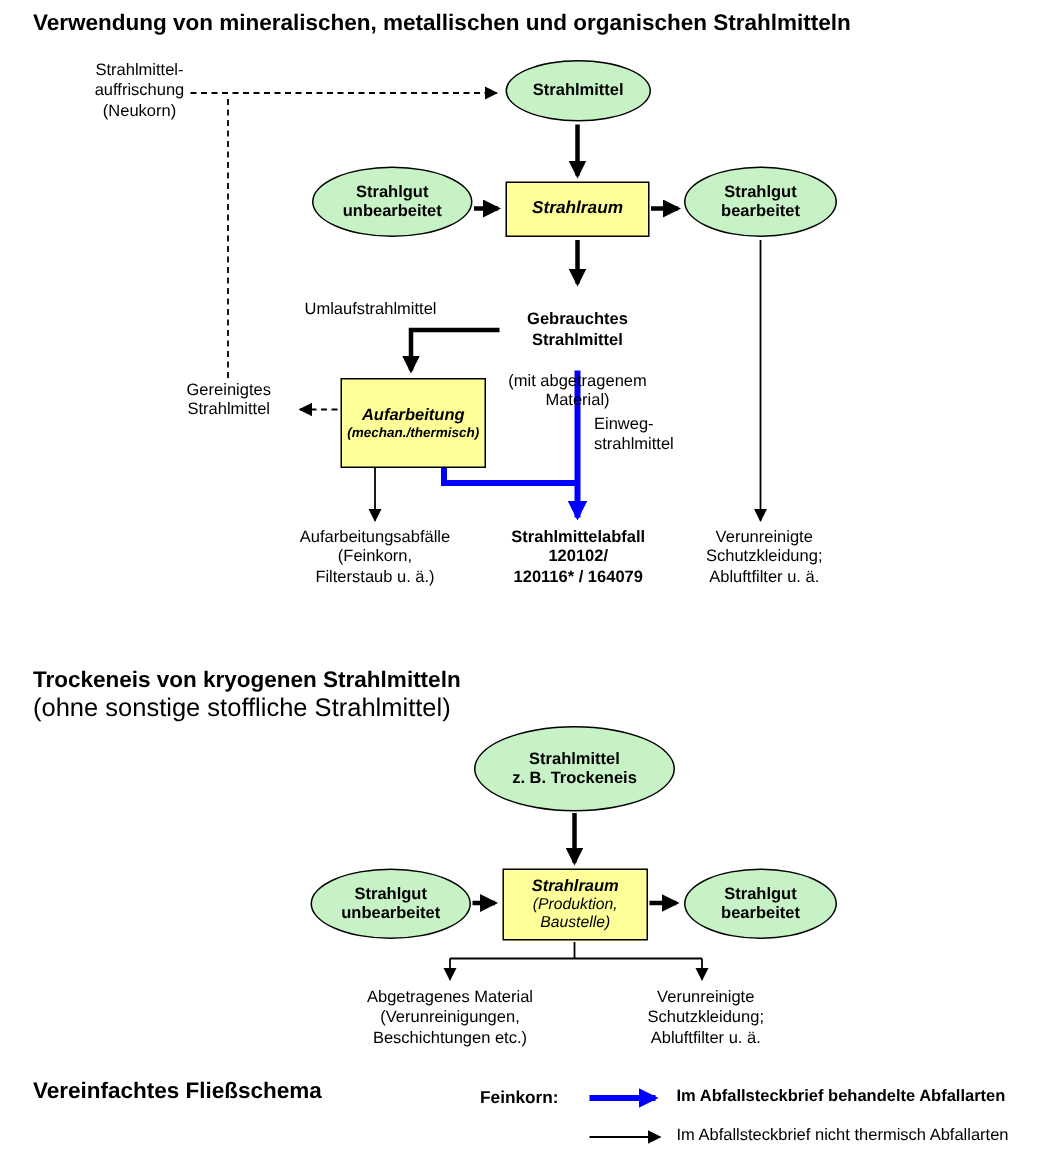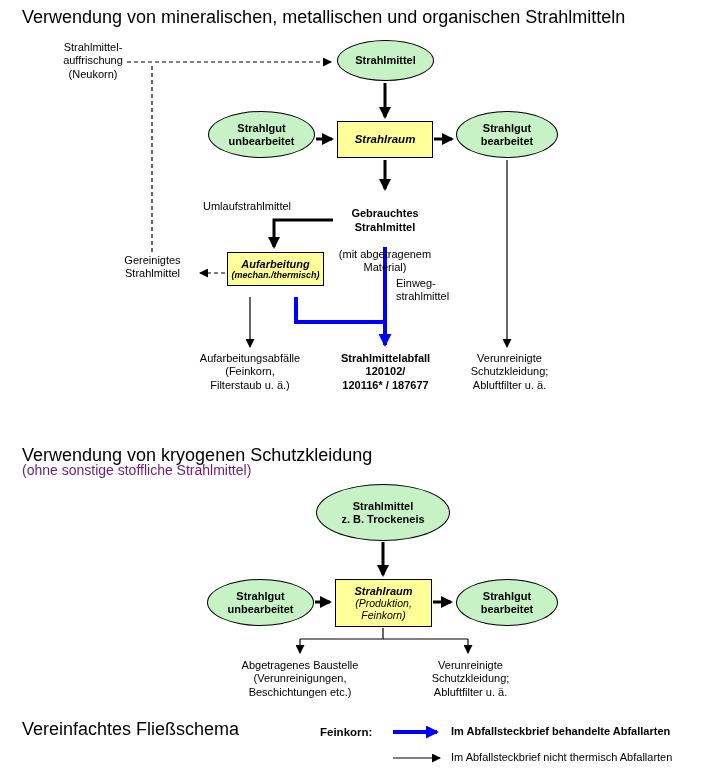--- a/index.html
+++ b/index.html
@@ -1,22 +1,22 @@
 <!DOCTYPE html>
 <html style="--ellipse_fill: #c6f2c6; --ellipse_border: #000000; --box_fill: #ffff99; --box_border: #000000; --highlight_blue: #0000ff; --line_black: #000000; --subtitle_gray: #404040;"><head>
 <meta charset="utf-8">
 <style>
   * { margin:0; padding:0; box-sizing:border-box; }
   html,body { background:#ffffff; }
   body { font-family:"Liberation Sans", sans-serif; color:#000; }
   .canvas { position:relative; width:706px; height:778px; background:#fff; overflow:hidden; }
   .connectors { position:absolute; left:0; top:0; }
 
-  .h-title { position:absolute; font-weight:normal; font-size:18px; white-space:nowrap;text-align:right; }
-  .h-sub   { position:absolute; font-size:14px; color:#701a75; white-space:nowrap; }
+  .h-title { position:absolute; font-weight:bold; font-size:15px; white-space:nowrap;text-align:right; }
+  .h-sub   { position:absolute; font-size:17px; color:#000000; white-space:nowrap; }
 
   .txt { position:absolute; font-size:11px; line-height:1.22; white-space:pre-line; }
   .center { text-align:center; }
   .bold { font-weight:bold; }
   .u { }
   .pre { white-space:pre-line; }
 
   .ellipse {
     position:absolute; background:var(--ellipse_fill,#c6f2c6);
     border:1.5px solid var(--ellipse_border,#000);
@@ -109,68 +109,68 @@
 
   <div class="txt center" style="left:325px;top:194px;width:120px">
     <div class="bold pre">Gebrauchtes
 Strahlmittel</div>
     <div class="pre">(mit abgetragenem
 Material)</div>
   </div>
 
   <div class="txt" style="left:203px;top:200px">Umlaufstrahlmittel</div>
 
-  <div class="ybox" style="left:227px;top:252px;width:97px;height:34px">
+  <div class="ybox" style="left:227px;top:252px;width:97px;height:60px">
     <div class="bold" style="font-size:11px">Aufarbeitung</div>
     <div class="bold" style="font-size:9px">(mechan./thermisch)</div>
   </div>
 
   <div class="txt center" style="left:110px;top:254px;width:85px">Gereinigtes
 Strahlmittel</div>
 
   <div class="txt" style="left:396px;top:277px">Einweg-
 strahlmittel</div>
 
   <div class="txt center" style="left:185px;top:352px;width:130px">Aufarbeitungsabfälle
 (Feinkorn,
 Filterstaub u. ä.)</div>
 
   <div class="txt center bold" style="left:323px;top:352px;width:125px">Strahlmittelabfall
 120102/
-120116* / 187677</div>
+120116* / 164079</div>
 
   <div class="txt center" style="left:452px;top:352px;width:115px">Verunreinigte
 Schutzkleidung;
 Abluftfilter u. ä.</div>
 
-  <div class="h-title" style="left:22px;top:445px">Verwendung von kryogenen Schutzkleidung</div>
+  <div class="h-title" style="left:22px;top:445px">Trockeneis von kryogenen Strahlmitteln</div>
   <div class="h-sub" style="left:22px;top:462px">(ohne sonstige stoffliche Strahlmittel)</div>
 
   <div class="ellipse" style="left:316px;top:484px;width:134px;height:57px">
     <span>Strahlmittel
 z. B. Trockeneis</span>
   </div>
 
   <div class="ellipse" style="left:207px;top:579px;width:107px;height:47px">
     <span>Strahlgut
 unbearbeitet</span>
   </div>
 
   <div class="ybox" style="left:335px;top:579px;width:97px;height:48px">
     <div class="bold" style="font-size:11px">Strahlraum</div>
     <div class="pre" style="font-size:10.5px">(Produktion,
-Feinkorn)</div>
+Baustelle)</div>
   </div>
 
   <div class="ellipse" style="left:456px;top:579px;width:102px;height:47px">
     <span>Strahlgut
 bearbeitet</span>
   </div>
 
-  <div class="txt center" style="left:225px;top:659px;width:150px">Abgetragenes Baustelle
+  <div class="txt center" style="left:225px;top:659px;width:150px">Abgetragenes Material
 (Verunreinigungen,
 Beschichtungen etc.)</div>
 
   <div class="txt center" style="left:413px;top:659px;width:115px">Verunreinigte
 Schutzkleidung;
 Abluftfilter u. ä.</div>
 
   <div class="h-title" style="left:22px;top:719px">Vereinfachtes Fließschema</div>
 
   <div class="txt bold" style="left:320px;top:725px;font-size:11.5px">Feinkorn:</div>

